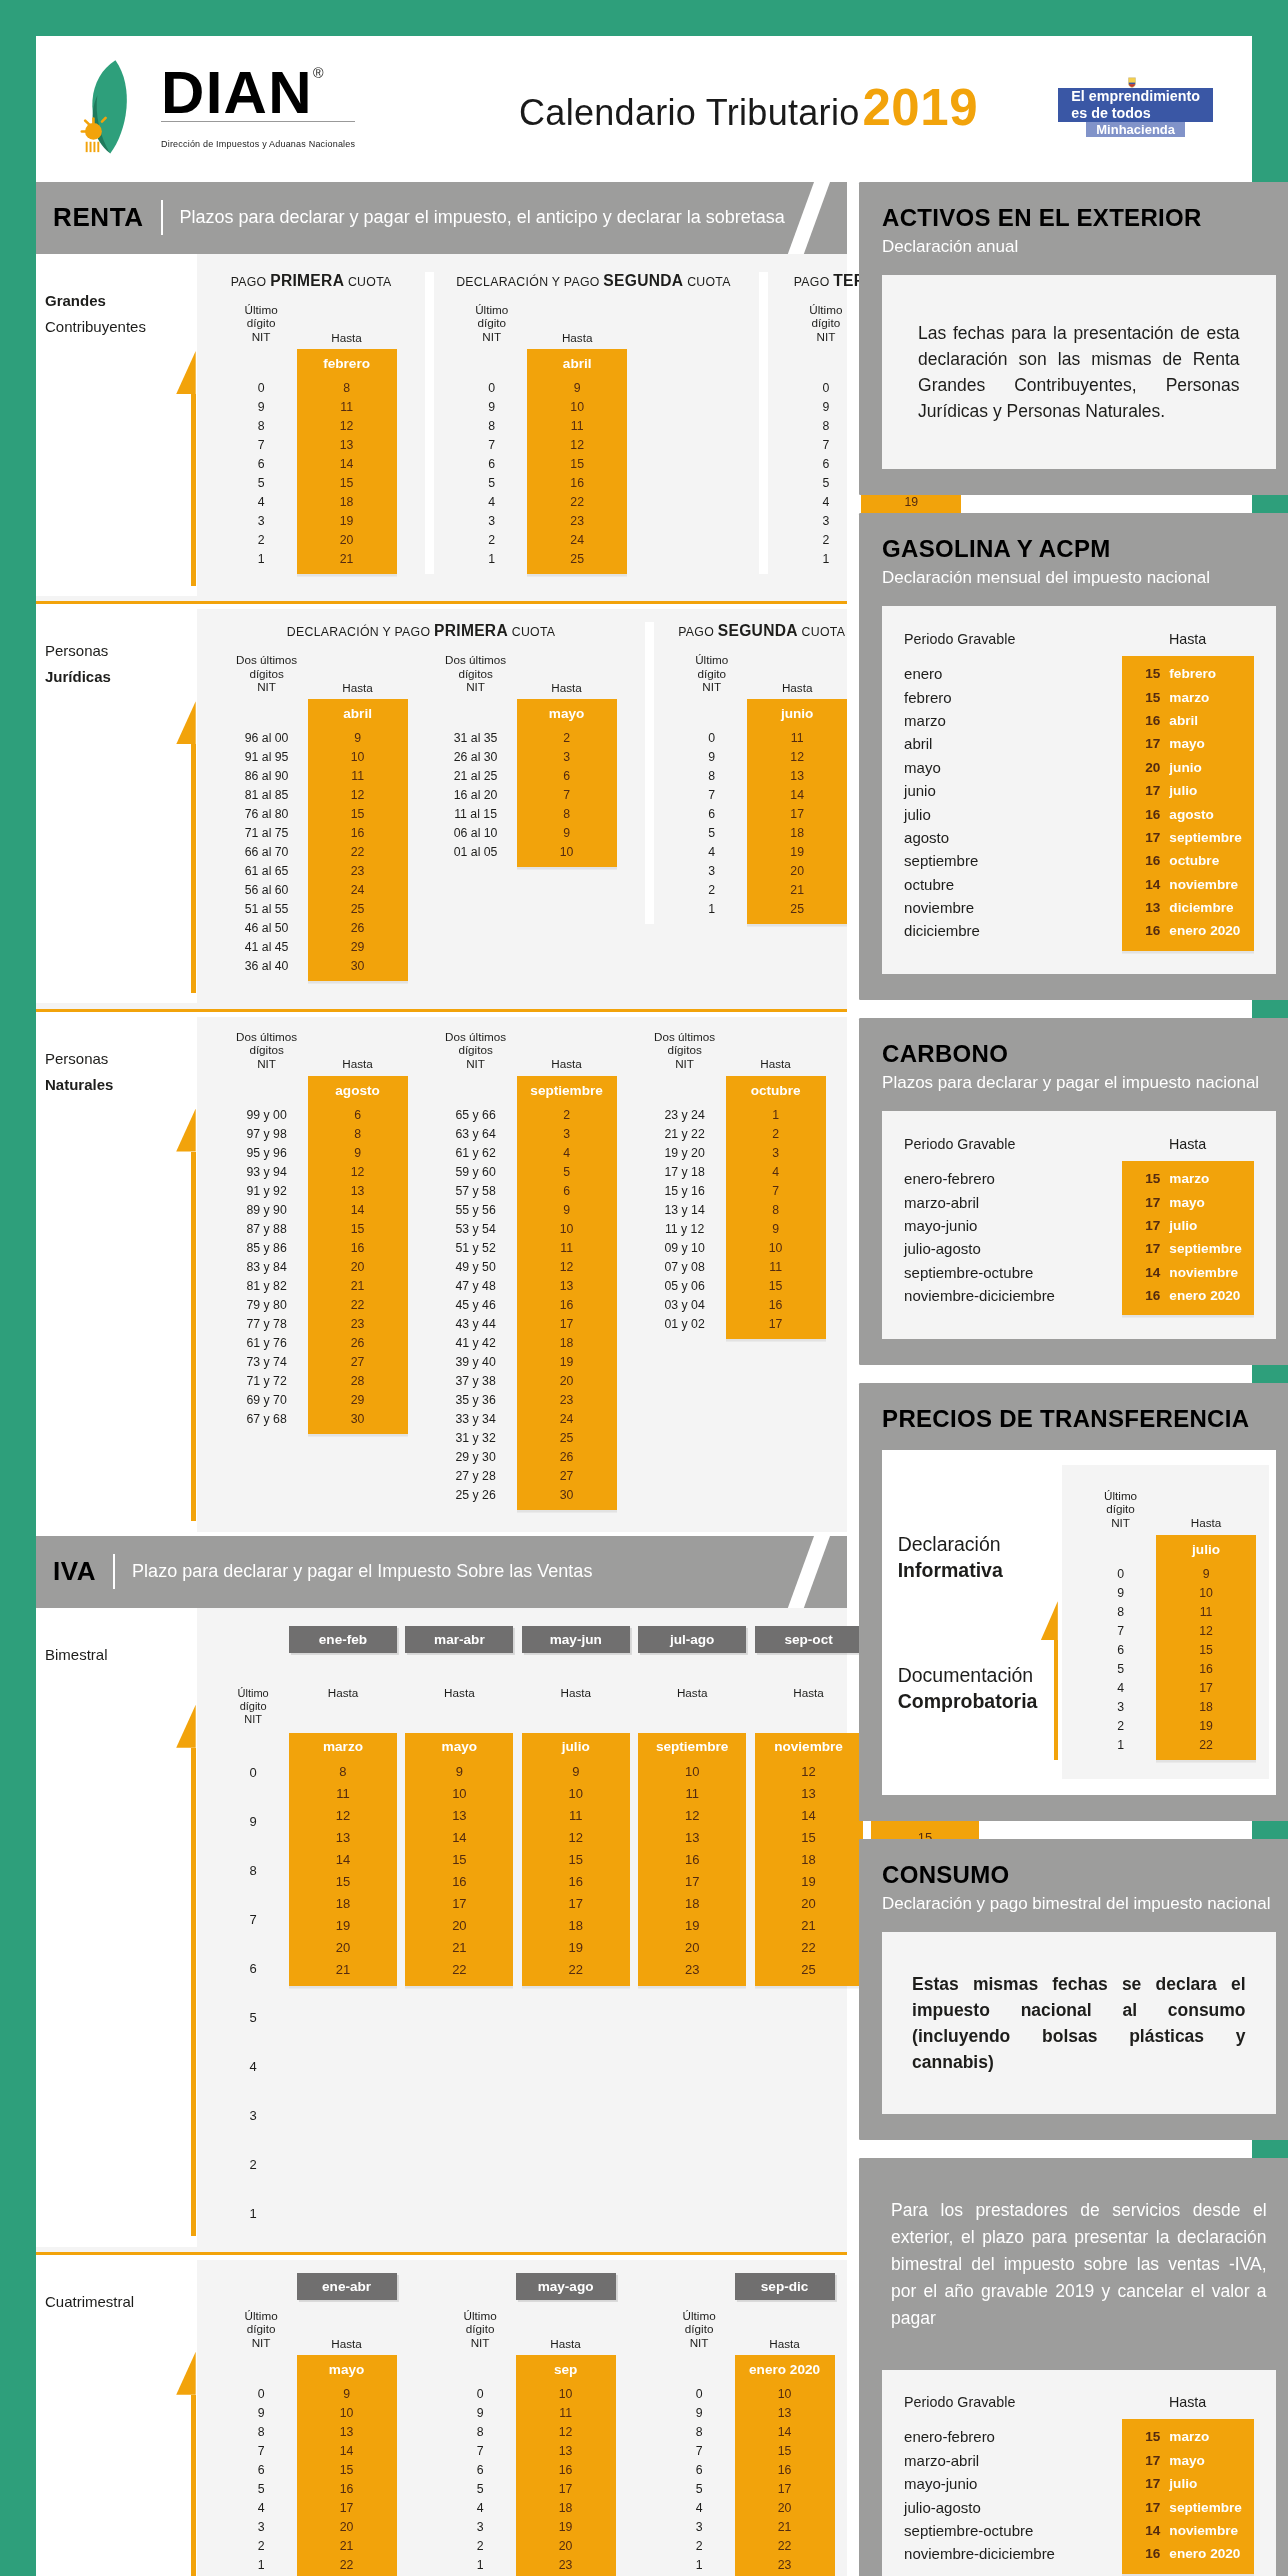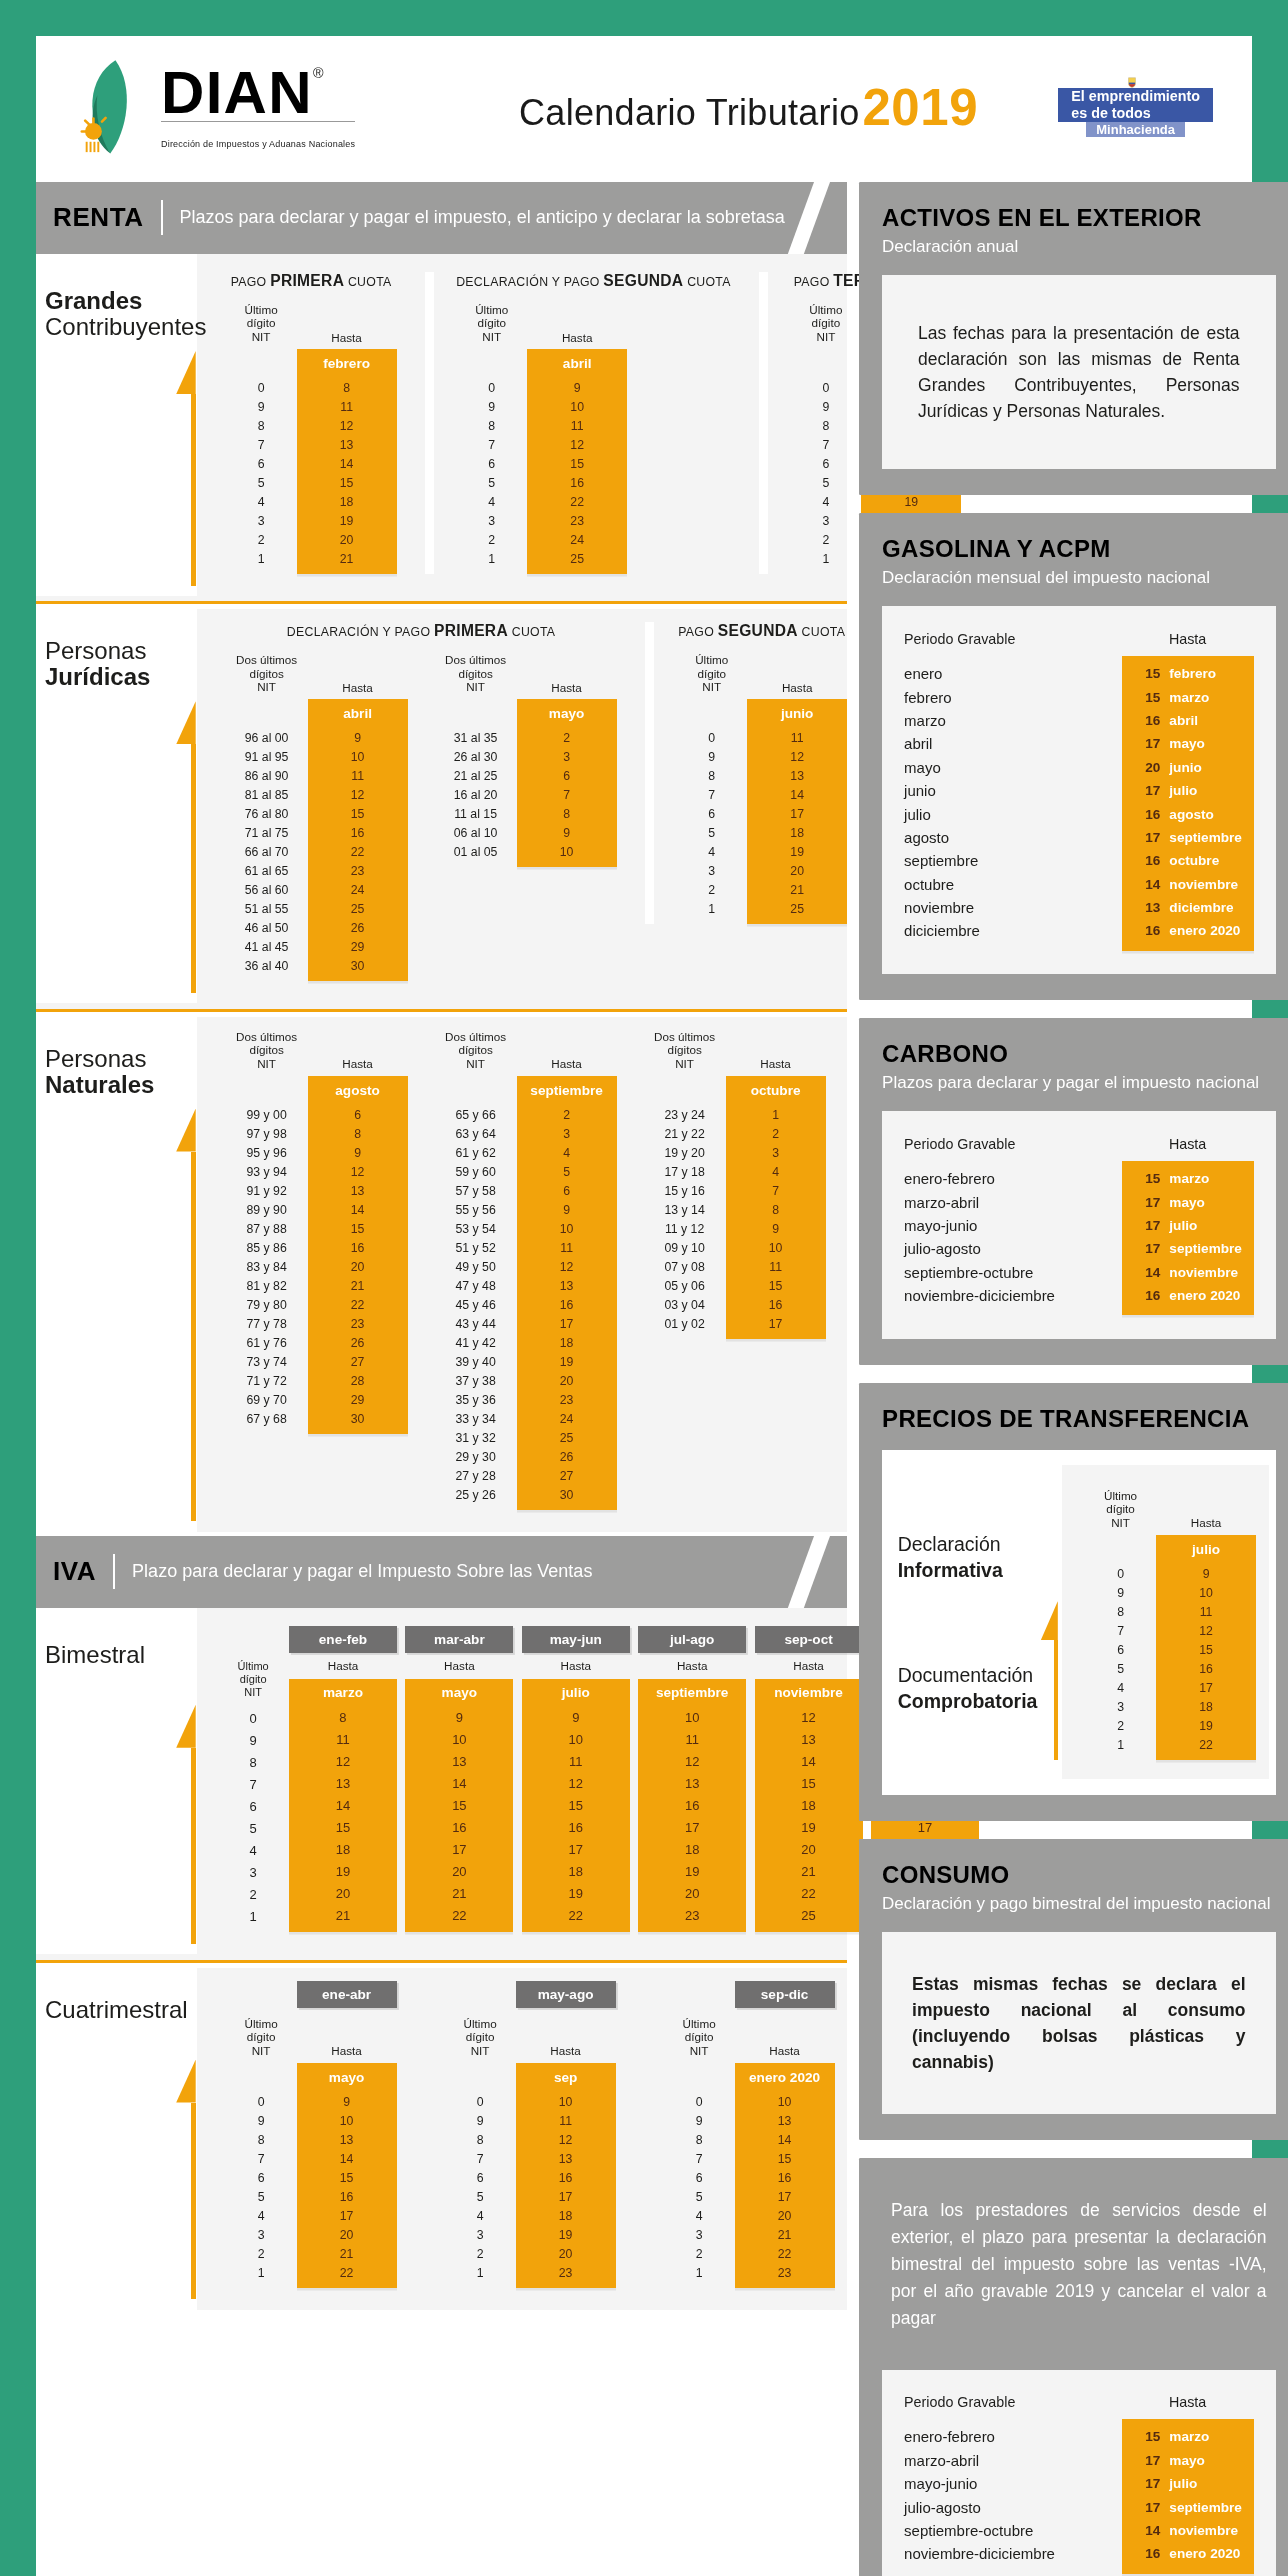--- a/index.html
+++ b/index.html
@@ -35,21 +35,21 @@
 
   
   .content{display:flex;gap:11.7px;padding-top:0;}
   .col-left{width:811px;}
   .col-right{flex:1;padding-top:3.9px;}
 
   .card{background:var(--light);}
   .sec{display:flex;}
   .sec + .sec{border-top:3.2px solid var(--orange);margin-top:5.2px;background:
     linear-gradient(#fff,#fff) left top/100% 5.2px no-repeat,var(--light);}
-  .sec-label{width:161px;background:#fff;position:relative;padding:34px 0 0 9px;font-size:24px;line-height:26px;flex-shrink:0;}
+  .sec-label{width:161px;background:#fff;position:relative;padding:34px 0 0 9px;font-size:15px;line-height:26px;flex-shrink:0;}
   .sec-label .bold{font-weight:bold;}
   .sec-flag{position:absolute;top:97px;right:1.3px;bottom:10.4px;width:19.5px;}
   .sec-flag::before{content:'';position:absolute;top:0;right:0;width:19.5px;height:43px;background:var(--orange);clip-path:polygon(100% 0,100% 100%,0 100%);}
   .sec-flag::after{content:'';position:absolute;top:43px;bottom:0;right:0;width:4.5px;background:var(--orange);}
   .sec-tables{flex:1;padding:18px 10.4px 22px 28.6px;display:flex;gap:28.6px;align-items:flex-start;}
 
   .tgroup-title{text-align:center;font-size:12.3px;letter-spacing:0.3px;margin-bottom:13px;white-space:nowrap;}
   .tgroup-title b{font-size:15.6px;}
   .tgroup-tables{display:flex;gap:27px;align-items:flex-start;}
   .tgroup.sep{border-left:9px solid #fff;padding-left:22px;}
@@ -66,21 +66,21 @@
   .mini.haschip .hasta-label{grid-column:2;grid-row:2;}
   .mini.haschip .nit-col{grid-row:3;}
   .mini.haschip .orange-col{grid-row:3;}
   .ct-chip{height:27px;background:var(--chip);color:#fff;font-weight:bold;font-size:13.6px;display:flex;align-items:center;justify-content:center;box-shadow:1.9px 1.9px 0 rgba(0,0,0,0.12);}
   .nit-cell{height:19px;line-height:19px;text-align:center;font-size:12.3px;}
   .month{height:30px;line-height:30px;color:#fff;font-weight:bold;font-size:13.6px;text-align:center;}
   .day-cell{height:19px;line-height:19px;text-align:center;font-size:12.3px;color:var(--brown);}
 
   
   .group{display:flex;gap:8.4px;}
-  .gc{display:flex;flex-direction:column;}
+  .gc{display:flex;flex-direction:column;gap:27px;}
   .gc-nit{width:55px;}
   .gc-spacer{height:34px;}
   .gc-nitlabel{height:48px;font-size:11px;line-height:13px;text-align:center;white-space:pre-line;}
   .gc-nitcell{height:22px;line-height:22px;text-align:center;font-size:13px;}
   .gc-period{width:108px;}
   .gc-chip{height:27px;margin-bottom:6.5px;background:var(--chip);color:#fff;font-weight:bold;font-size:13.6px;display:flex;align-items:center;justify-content:center;box-shadow:1.9px 1.9px 0 rgba(0,0,0,0.12);}
   .gc-hasta{height:19.5px;font-size:11.7px;text-align:center;}
   .gc-orange{background:var(--orange);padding-bottom:5.2px;box-shadow:0 2.6px 0 rgba(0,0,0,0.07);}
   .gc-month{height:28.6px;line-height:28.6px;text-align:center;font-weight:bold;color:#fff;font-size:13.6px;}
   .gc-day{height:22px;line-height:22px;text-align:center;color:var(--brown);font-size:13px;}

